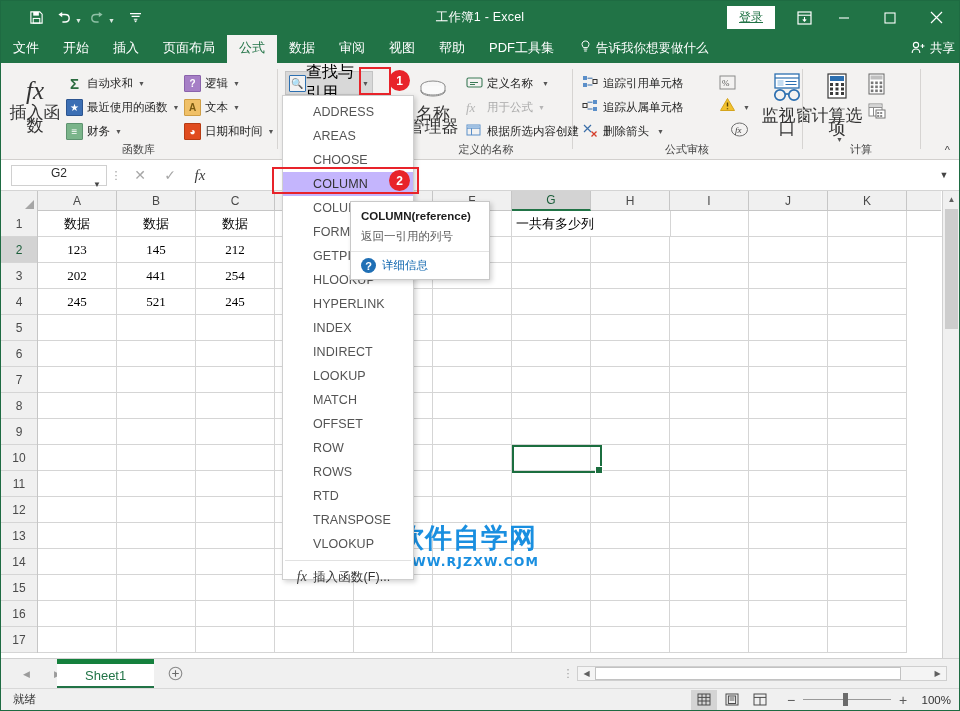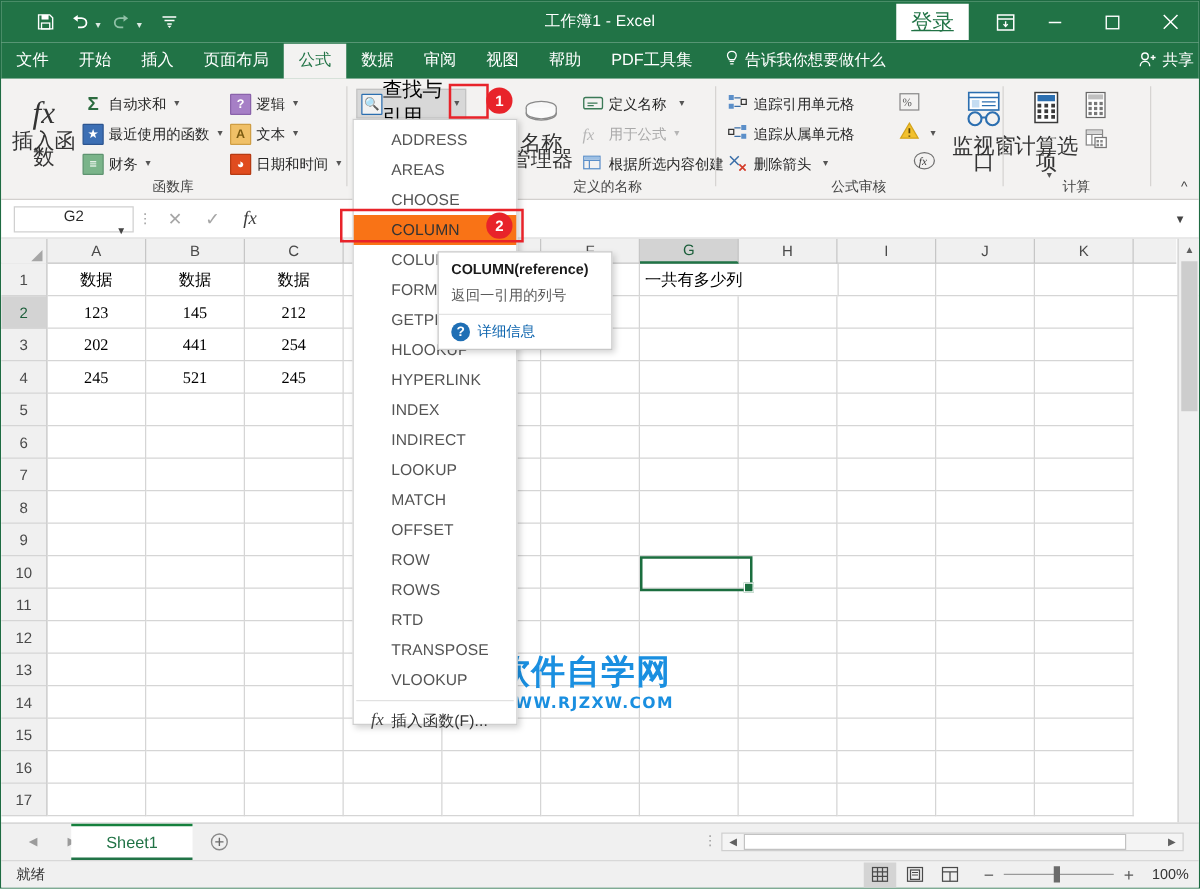--- a/index.html
+++ b/index.html
@@ -25,21 +25,21 @@
   }
   .qat-btn.dim { color:#8fc0a6; }
   .qat-caret { font-size:7px; margin-left:-2px; margin-top:5px; color:#dbe9e1; }
   .qat-group { display:flex; align-items:center; }
   .title-text {
     position:absolute; left:0; right:0; text-align:center;
     font-size:12.5px; letter-spacing:.2px; pointer-events:none;
   }
   .title-right { margin-left:auto; display:flex; align-items:center; }
   .signin {
-    background:#fff; color:#217346; font-size:17px; padding:3px 12px;
+    background:#fff; color:#217346; font-size:12px; padding:3px 12px;
     margin-right:12px; text-decoration:underline; cursor:pointer; white-space:nowrap;
   }
   .ribbon-display { width:34px; height:30px; display:flex; align-items:center; justify-content:center; cursor:pointer;}
   .wbtn { width:46px; height:33px; display:flex; align-items:center; justify-content:center; cursor:pointer; }
   .wbtn svg { display:block; }
 
   
   .tabstrip {
     position:absolute; left:0; top:33px; width:958px; height:29px;
     background:#217346; display:flex; align-items:flex-end; color:#fff;
@@ -92,21 +92,21 @@
   
   #lookup-menu {
     position:absolute; left:281px; top:94px; width:132px; height:485px;
     background:#fff; border:1px solid #cfcfcf; box-shadow:2px 2px 5px rgba(0,0,0,.18);
     z-index:40; padding-top:4px;
   }
   .mitem {
     height:24px; display:flex; align-items:center; padding-left:30px;
     font-size:12.5px; color:#545454; cursor:pointer; letter-spacing:.1px;
   }
-  .mitem.sel { background:#f97316; color:#333; }
+  .mitem.sel { background:#c4b5fd; color:#333; }
   .msep { height:1px; background:#e1e1e1; margin:4px 2px; }
   .mitem.fx { padding-left:8px; color:#333; }
   .mitem.fx .fxi { width:22px; text-align:center; font-style:italic;
                    font-family:"Liberation Serif",serif; font-size:14px; color:#444; }
 
   
   #fn-tooltip {
     position:absolute; left:349px; top:200px; width:140px;
     background:#fff; border:1px solid #c8c8c8; box-shadow:2px 2px 5px rgba(0,0,0,.18);
     z-index:70; padding:8px 10px 6px;
@@ -168,21 +168,21 @@
          border-left:1px solid #d0d0d0;}
   .sbbtn { width:17px; height:17px; display:flex; align-items:center; justify-content:center;
            font-size:8px; color:#606060; cursor:pointer;}
   .vthumb { position:absolute; left:2px; top:18px; width:13px; height:120px; background:#cdcdcd; cursor:grab;}
 
   
   .sheetbar { position:absolute; left:0; top:657px; width:958px; height:30px;
               background:#f0f0f0; border-top:1px solid #d0d0d0; display:flex; align-items:center;}
   .navbtns { display:flex; width:56px; padding-left:22px; gap:24px; }
   .navbtns span { font-size:9px; color:#9b9b9b; cursor:pointer; }
-  .stab { height:29px; background:#fff; border-top:2px solid #15803d; display:flex; align-items:center;
+  .stab { height:29px; background:#fff; border-top:5px solid #15803d; display:flex; align-items:center;
           padding:0 28px; font-size:13px; color:#217346; border-bottom:2px solid #217346; cursor:pointer;}
   .addsheet { width:42px; display:flex; align-items:center; justify-content:center; cursor:pointer;}
   .hsb { margin-left:auto; display:flex; align-items:center; width:400px; height:17px; }
   .hsb-dots { color:#9d9d9d; font-size:11px; line-height:7px; width:18px; text-align:center; cursor:pointer;}
   .hsb-track { flex:1; display:flex; height:15px; border:1px solid #cfcfcf; background:#f4f4f4; margin-right:12px;}
   .hthumb { height:13px; background:#fff; border:1px solid #c2c2c2; flex:1; cursor:grab;}
   .hspace { width:28px; }
 
   
   .statusbar { position:absolute; left:0; top:687px; width:958px; height:22px;

